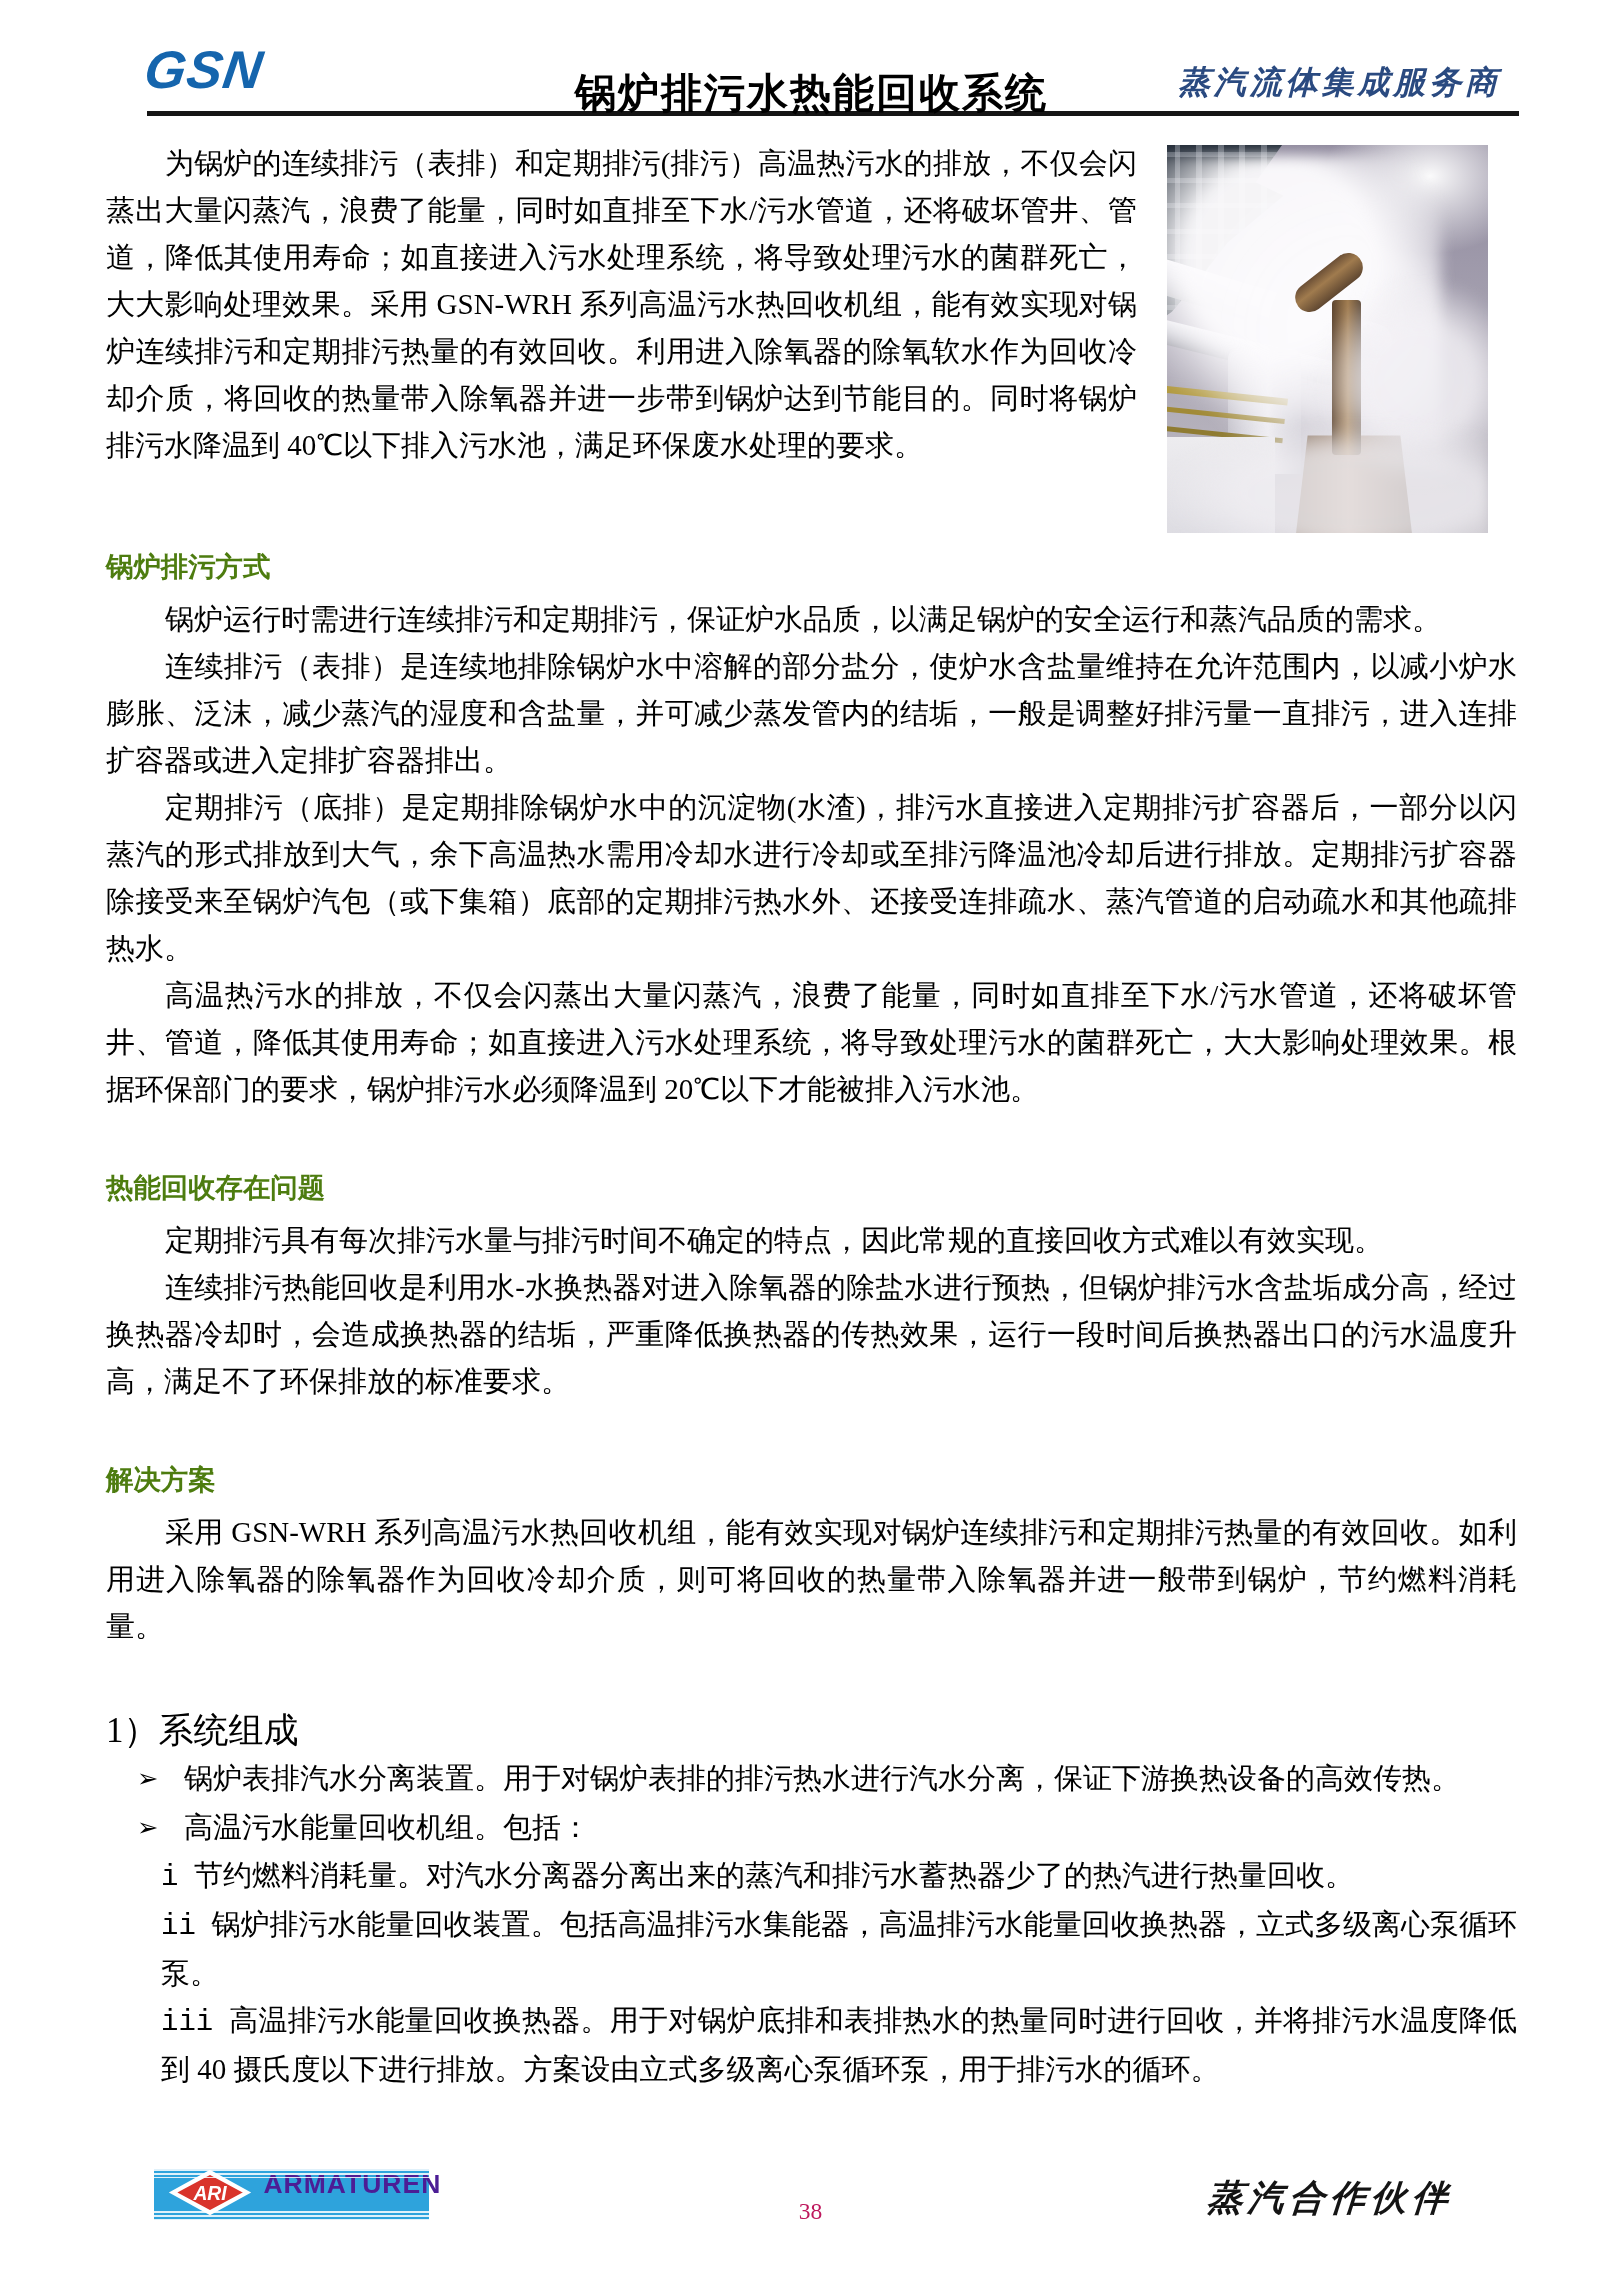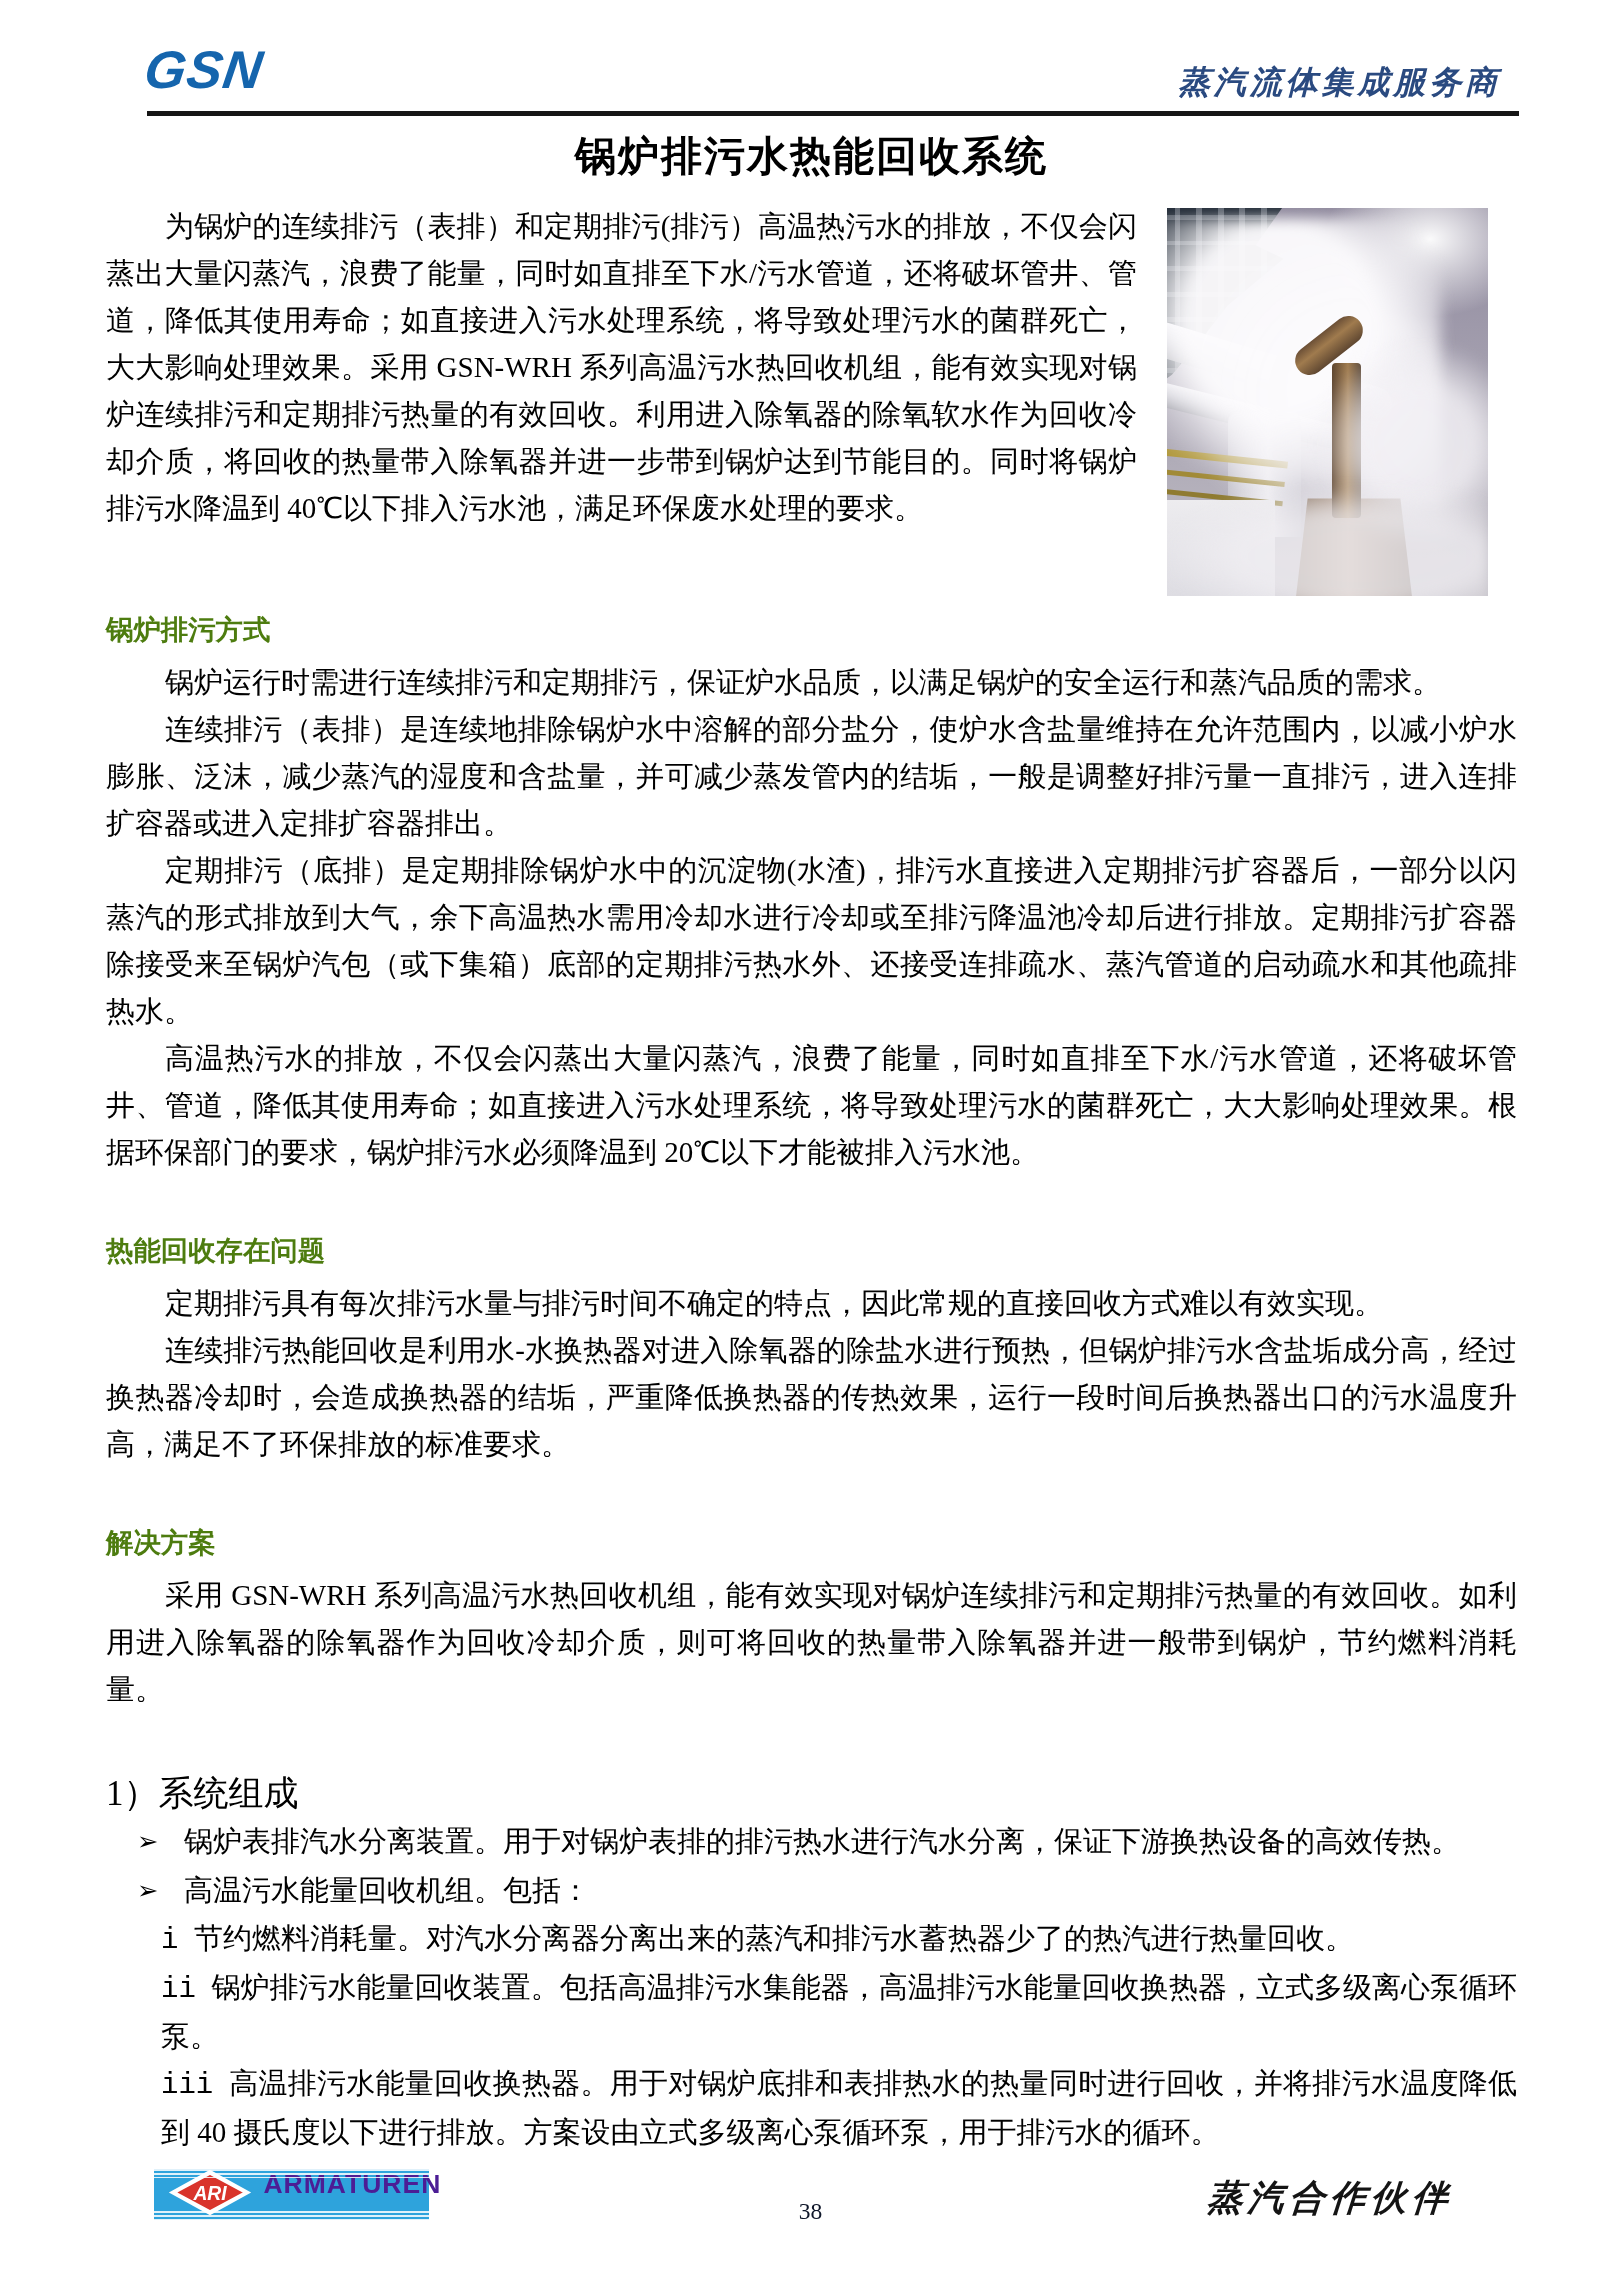--- a/index.html
+++ b/index.html
@@ -8,21 +8,21 @@
 
   
   .logo{position:absolute;left:145px;top:39px;font-family:"Liberation Sans",sans-serif;
         font-size:53px;font-weight:bold;font-style:italic;color:#1565ad;
         letter-spacing:1px;transform:skewX(-8deg);}
   .slogan{position:absolute;top:61px;right:120px;font-size:32px;font-weight:bold;
         font-style:italic;color:#2a4a80;letter-spacing:3.9px;}
   .header-rule{position:absolute;left:147px;right:102px;top:111px;height:4.9px;background:#151515;}
 
   
-  .content{position:absolute;left:106px;top:0;width:1411px;padding-top:87px;margin-top:45px;}
+  .content{position:absolute;left:106px;top:0;width:1411px;padding-top:69px;}
   .doc-title{font-size:41px;line-height:49px;font-weight:bold;text-align:center;
         letter-spacing:2px;margin:0 0 21.6px 0;}
   .body{font-size:29px;line-height:47px;margin:0;text-indent:59px;text-align:justify;}
   .sec{font-size:27.4px;line-height:41px;font-weight:bold;color:#4d7c0f;margin:11.8px 0 7.8px 0;}
   .sec.gap{margin-top:55px;}
   .sys-head{font-size:35px;line-height:47px;margin:57px 0 0 0;}
   .bullet-row{display:flex;font-size:29px;line-height:49px;margin:0;}
   .bullet-glyph{flex:0 0 47px;padding-left:31px;font-family:"DejaVu Sans",sans-serif;font-size:25.5px;}
   .bullet-text{flex:1;text-align:justify;}
   .sub-item{font-size:29px;line-height:47px;margin:0;padding-left:55px;text-align:justify;}
@@ -71,21 +71,21 @@
   
   .ari-banner{position:absolute;left:154px;top:2169px;width:275px;height:51px;
       background:#2ea3dc;display:flex;align-items:flex-start;}
   .ari-banner::before,.ari-banner::after{content:"";position:absolute;left:0;right:0;height:8.8px;
       background:repeating-linear-gradient(180deg,rgba(255,255,255,.85) 0 2px,rgba(255,255,255,0) 2px 3.9px);}
   .ari-banner::before{top:0;}
   .ari-banner::after{bottom:0;}
   .ari-diamond{margin-left:13.7px;flex:0 0 auto;}
   .ari-text{color:#4c1d95;font-family:"Liberation Sans",sans-serif;font-weight:bold;
       font-size:26.5px;letter-spacing:1px;margin-left:11.8px;}
-  .page-number{position:absolute;left:0;right:0;top:2198px;text-align:center;font-size:23.5px;color:#0f172a;}
+  .page-number{position:absolute;left:0;right:0;top:2198px;text-align:center;font-size:23.5px;color:#be185d;}
   .partner{position:absolute;right:169px;top:2174px;font-size:36px;font-weight:bold;
       font-style:italic;letter-spacing:4.9px;color:#141414;transform:skewX(-4deg);}
 </style>
 </head>
 <body>
 
 <div class="page">
 
   <div class="logo">GSN</div>
   <div class="slogan">蒸汽流体集成服务商</div>

